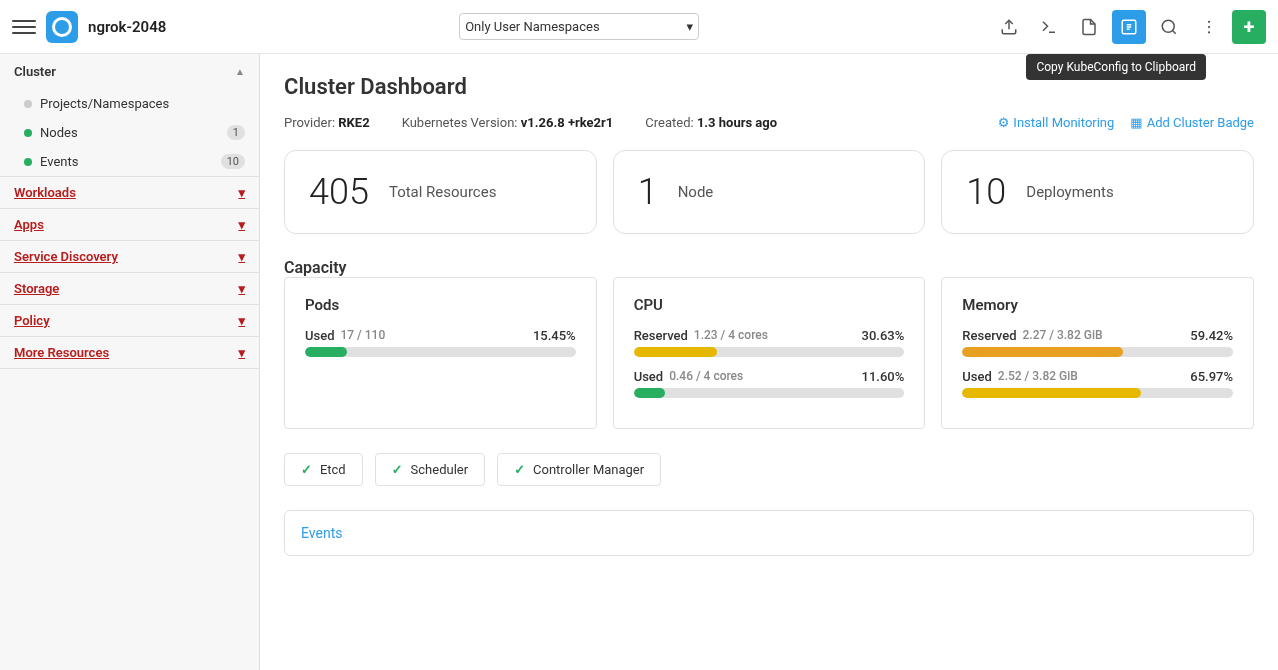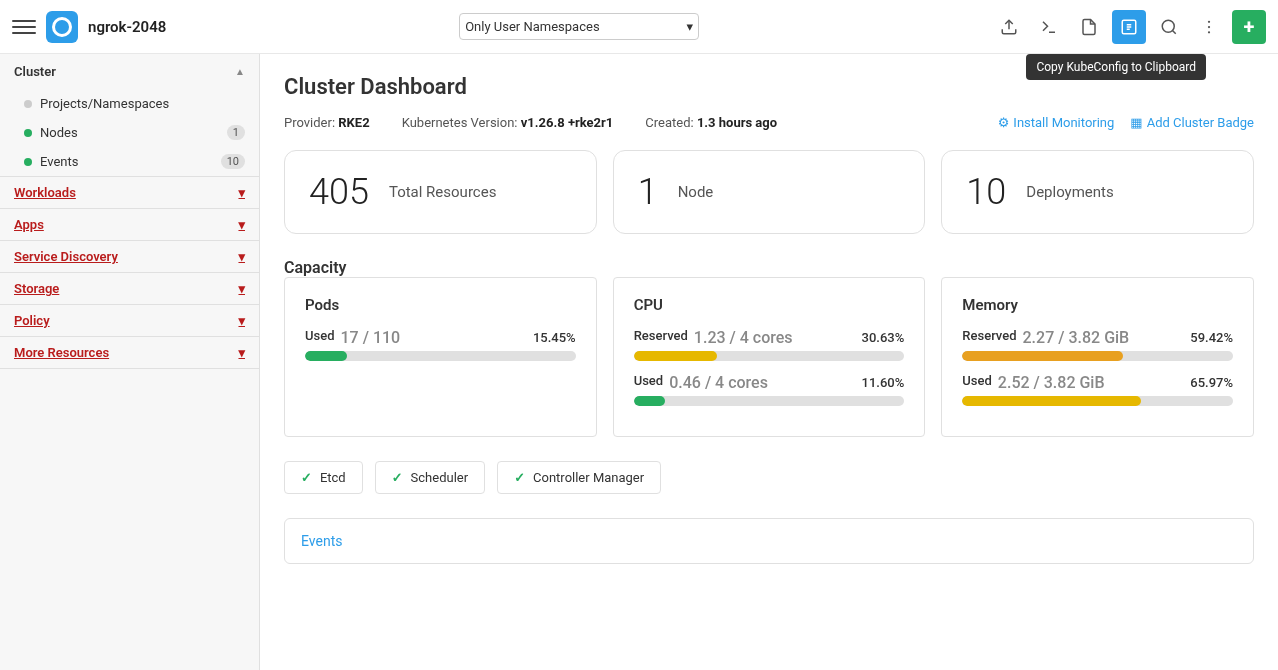--- a/index.html
+++ b/index.html
@@ -54,21 +54,21 @@
     .stat-label { font-size: 15px; color: #555; }
 
     
     .section-title { font-size: 16px; font-weight: 600; }
     .capacity-row { display: flex; gap: 16px; margin-bottom: 24px; }
     .capacity-card { flex: 1; border: 1px solid #e0e0e0; border-radius: 4px; padding: 18px 20px; }
     .capacity-title { font-size: 15px; font-weight: 600; margin-bottom: 14px; }
     .capacity-metric { margin-bottom: 12px; }
     .capacity-metric-header { display: flex; justify-content: space-between; align-items: center; margin-bottom: 4px; }
     .capacity-metric-left { display: flex; gap: 6px; font-size: 13px; font-weight: 500; }
-    .capacity-metric-sub { font-size: 16px; color: #888; }
+    .capacity-metric-sub { font-size: 12px; color: #888; }
     .capacity-pct { font-size: 13px; font-weight: 500; }
     .progress-bar-bg { height: 10px; background: #e0e0e0; border-radius: 5px; overflow: hidden; }
     .progress-bar-fill { height: 100%; border-radius: 5px; }
     .fill-green { background: #27ae60; }
     .fill-yellow { background: #e6b800; }
     .fill-orange { background: #e8a020; }
 
     
     .status-row { display: flex; gap: 12px; margin-bottom: 24px; }
     .status-item { display: flex; align-items: center; gap: 8px; border: 1px solid #e0e0e0; border-radius: 4px; padding: 8px 16px; font-size: 13px; }

